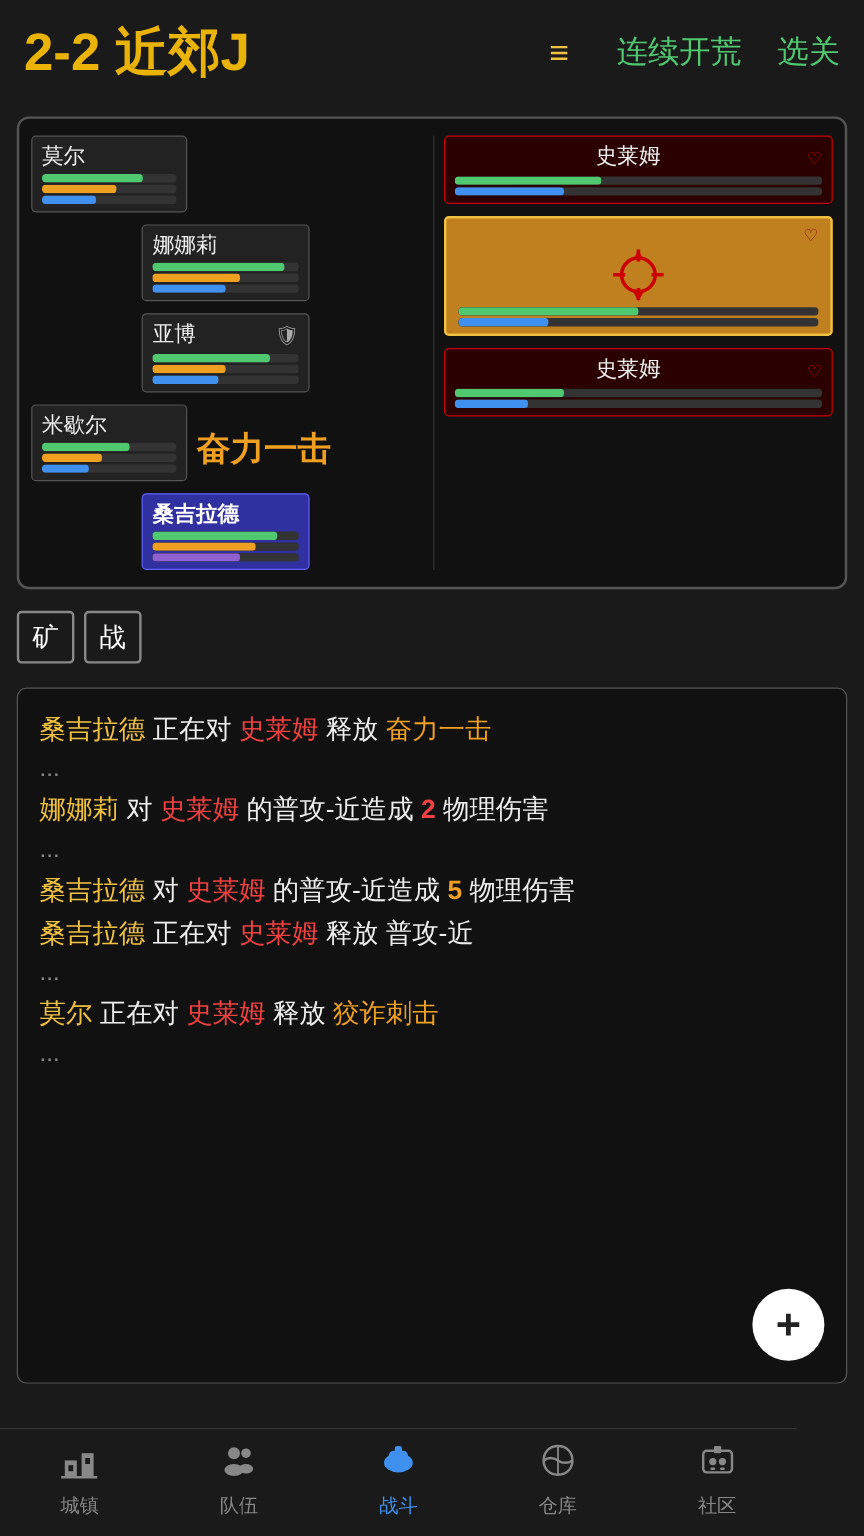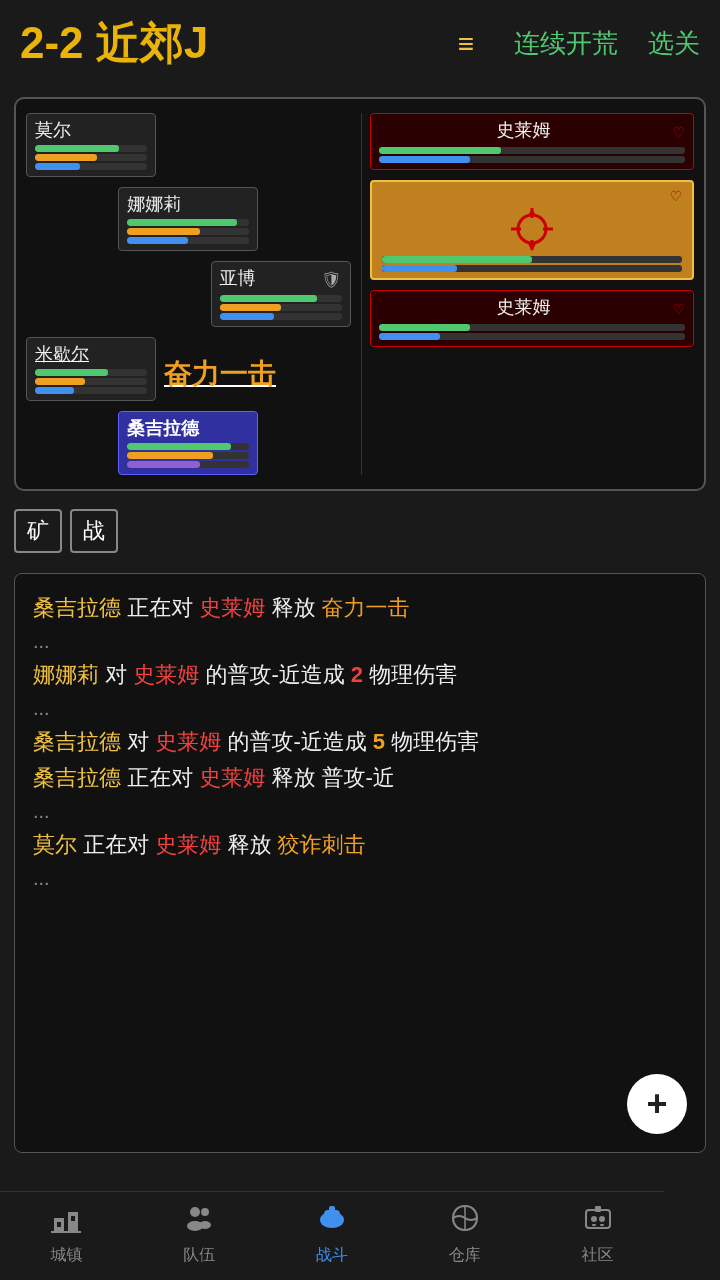--- a/index.html
+++ b/index.html
@@ -279,41 +279,41 @@
           <div class="bar">
               <div class="bar-fill orange" style="width:60%"></div>
             </div>
           <div class="bar">
               <div class="bar-fill blue" style="width:50%"></div>
             </div>
         </div>
       </div>
     </div>
 
-    <div style="display:flex; justify-content:flex-end;">
+    <div style="display:flex; justify-content:center;">
       <div class="char-card" style="min-width:140px;">
         <div class="char-header">
           <span class="char-name">亚博</span>
           <span style="font-size:16px; color:#aaa;">🛡</span>
         </div>
         <div class="bar-row">
           <div class="bar">
               <div class="bar-fill hp" style="width:80%"></div>
             </div>
           <div class="bar">
               <div class="bar-fill orange" style="width:50%"></div>
             </div>
           <div class="bar">
               <div class="bar-fill blue" style="width:45%"></div>
             </div>
         </div>
       </div>
     </div>
 
-    <div style="display:flex; gap:8px; align-items:center;text-decoration:underline;">
+    <div style="display:flex; gap:8px; align-items:center;">
       <div class="char-card">
         <div class="char-name">米歇尔</div>
         <div class="bar-row">
           <div class="bar">
               <div class="bar-fill hp" style="width:65%"></div>
             </div>
           <div class="bar">
               <div class="bar-fill orange" style="width:45%"></div>
             </div>
           <div class="bar">

